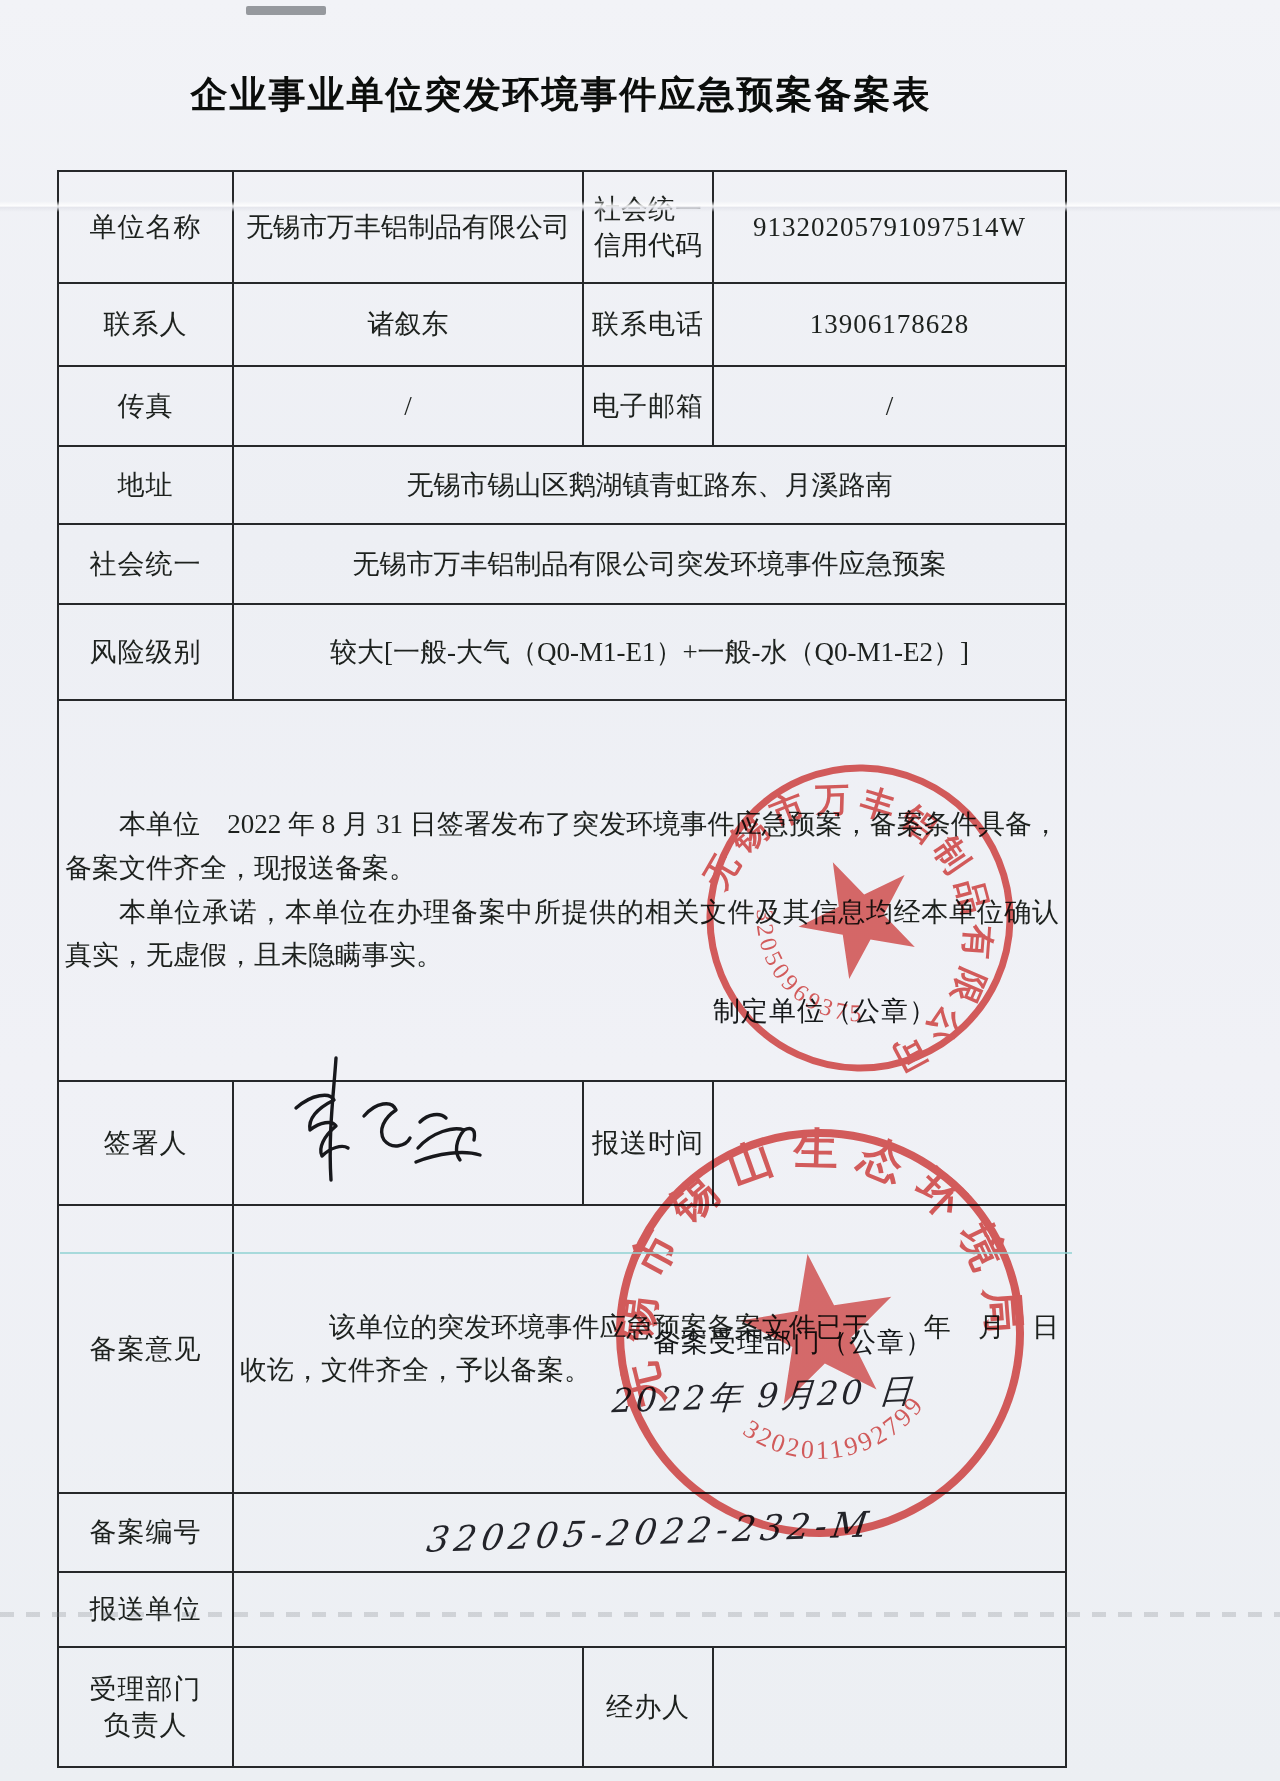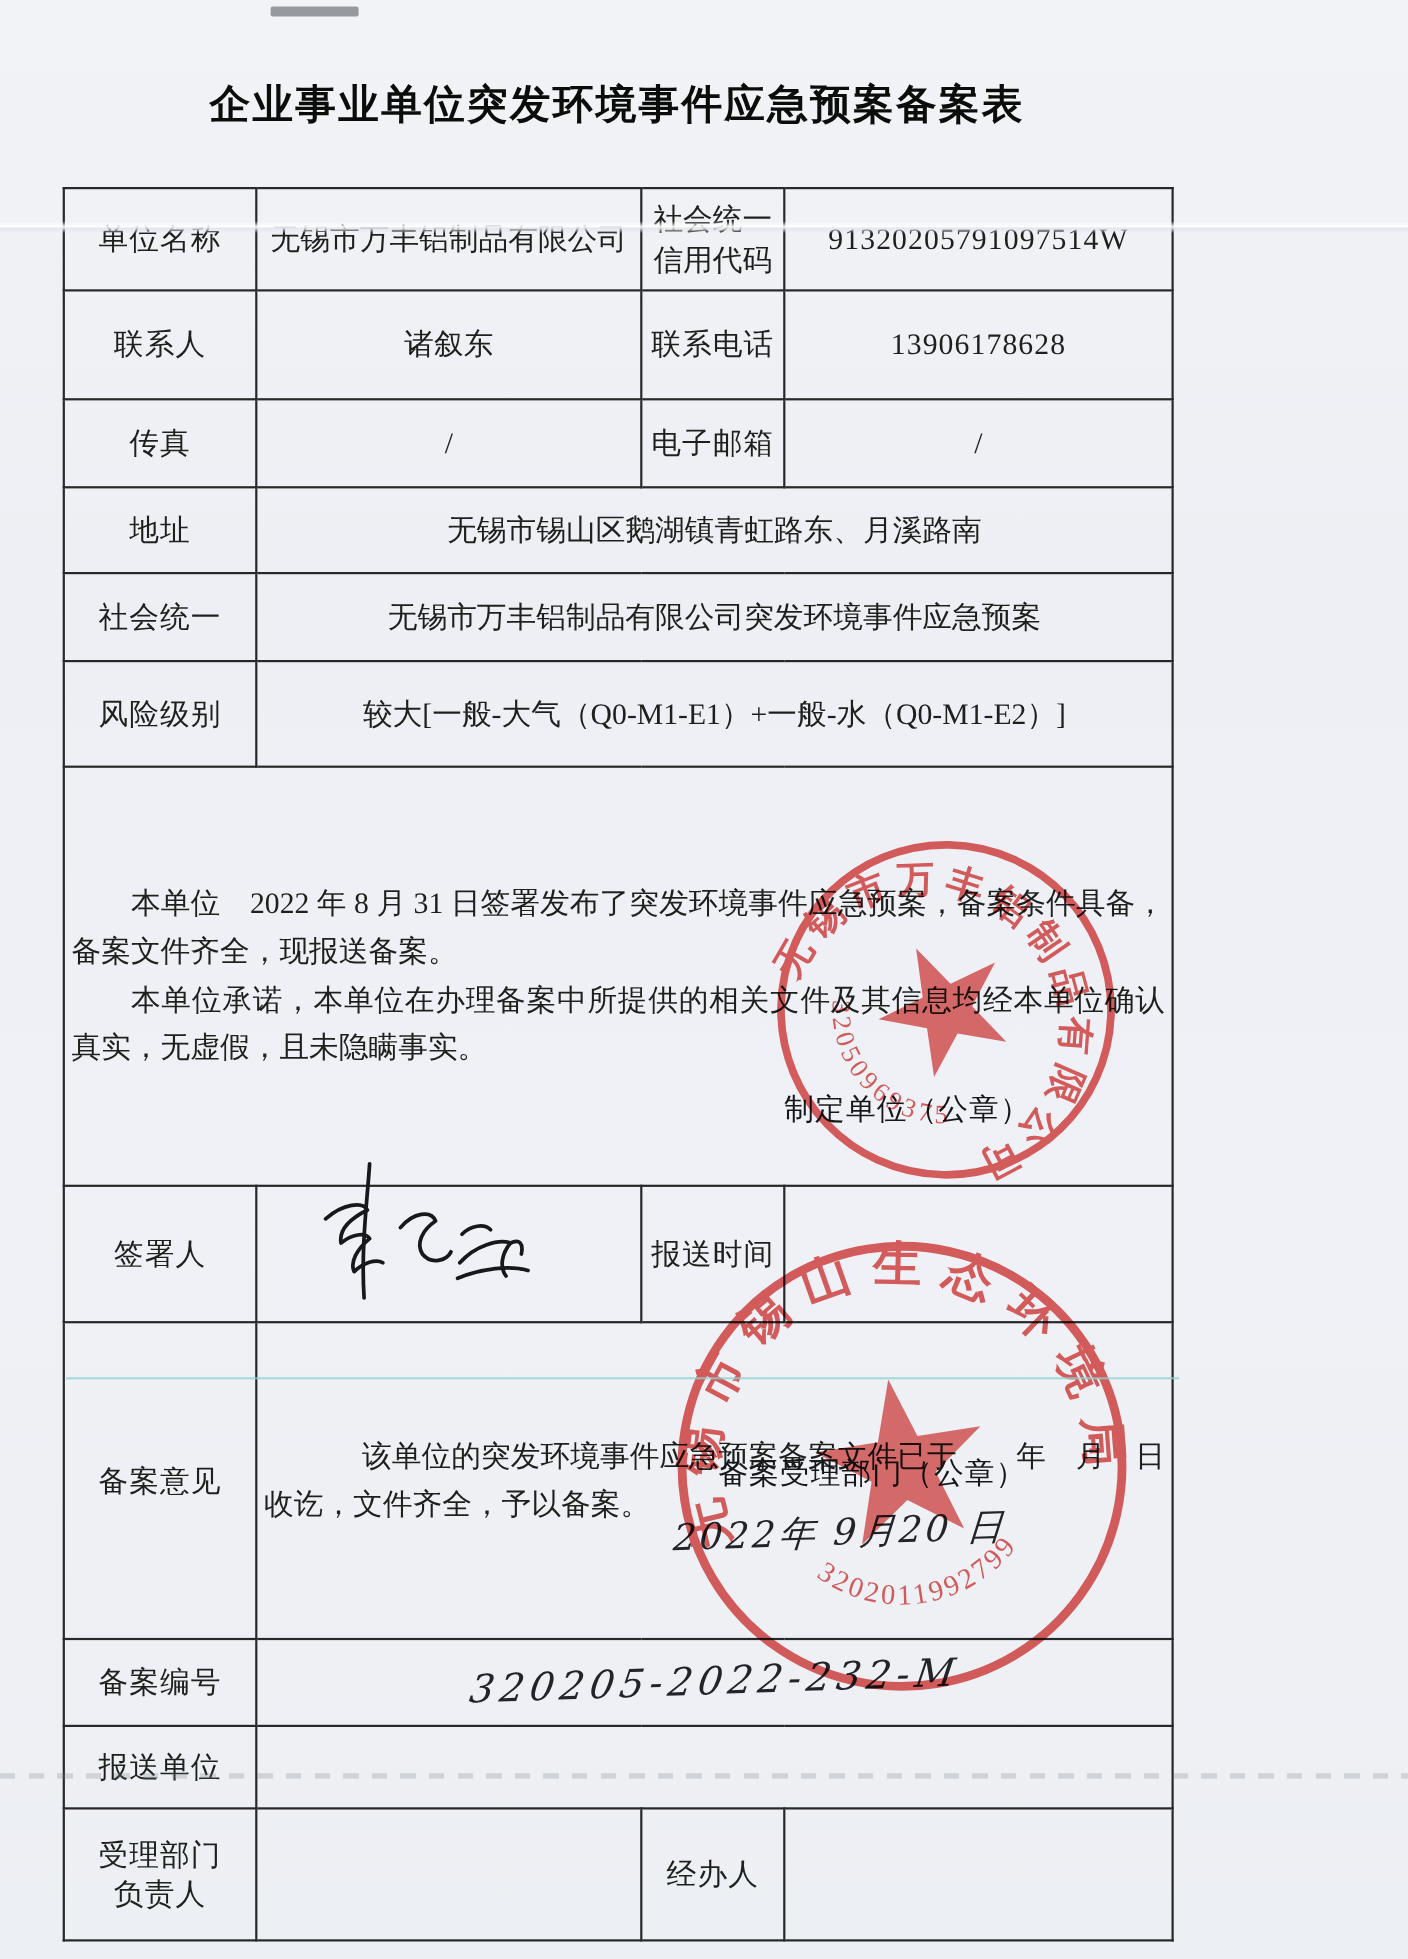--- a/index.html
+++ b/index.html
@@ -95,32 +95,32 @@
 
   <table class="form">
     <colgroup>
       <col style="width:175px">
         <col style="width:350px">
         <col style="width:130px">
         <col style="width:353px">
     </colgroup>
 
     <tbody>
-        <tr style="height:93px">
+        <tr style="height:112px">
       <td class="lbl">单位名称</td>
       <td>无锡市万丰铝制品有限公司</td>
       <td class="two-line">
         <div>社会统一</div>
         <div>信用代码</div>
       </td>
       <td class="num">91320205791097514W</td>
     </tr>
 
 
-    <tr style="height:99px">
+    <tr style="height:83px">
       <td class="lbl">联系人</td>
       <td>诸叙东</td>
       <td class="lbl">联系电话</td>
       <td class="num">13906178628</td>
     </tr>
 
     <tr style="height:80px">
       <td class="lbl">传真</td>
       <td>/</td>
       <td class="lbl">电子邮箱</td>

